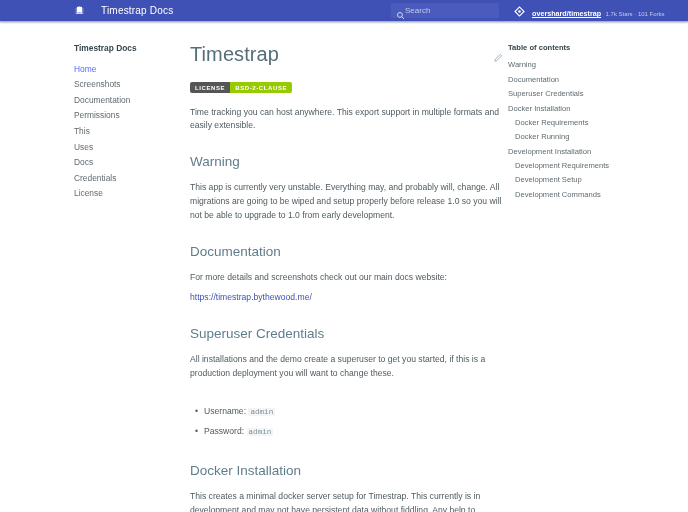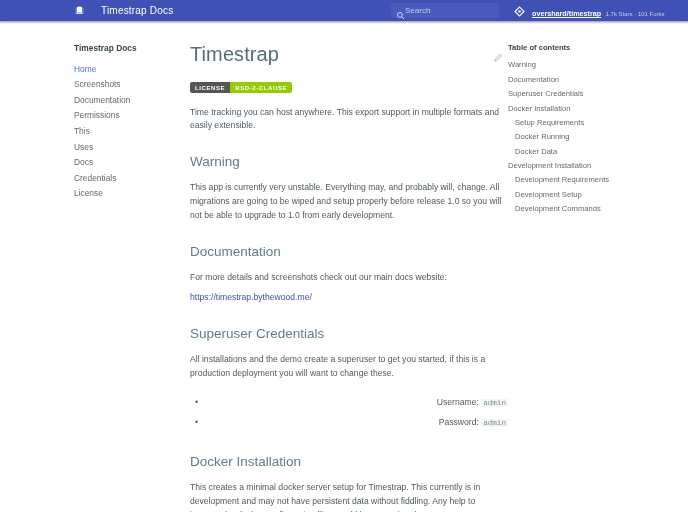--- a/index.html
+++ b/index.html
@@ -149,24 +149,23 @@
     margin: 12px 0 0 0;
   }
   h2.section {
     font-size: 13.5px;
     font-weight: normal;
     color: #607d8b;
     margin: 21px 0 0 0;
   }
   a.link { color: #3f51b5; text-decoration: none; }
   ul.bullets {
-    margin: 11px 0 0 0;
+    margin: 20px 0 0 0;
     padding-left: 14px;
     list-style: none;
-    text-align: right;
   }
   ul.bullets li {
     font-size: 8.6px;
     line-height: 1.4;
     color: #4e5b61;
     position: relative;
     padding: 4px 0;
   }
   ul.bullets li::before {
     content: "•";
@@ -296,22 +295,21 @@
     
     
   </main>
 
   <aside class="toc-sidebar">
     <div class="toc-heading">Table of contents</div>
     <a class="toc-item" href="#">Warning</a>
     <a class="toc-item" href="#">Documentation</a>
     <a class="toc-item" href="#">Superuser Credentials</a>
     <a class="toc-item" href="#">Docker Installation</a>
-    <a class="toc-item lvl2" href="#">Setup Requirements</a>
+    <a class="toc-item lvl2" href="#">Docker Requirements</a>
     <a class="toc-item lvl2" href="#">Docker Running</a>
-    <a class="toc-item lvl2" href="#">Docker Data</a>
     <a class="toc-item" href="#">Development Installation</a>
     <a class="toc-item lvl2" href="#">Development Requirements</a>
     <a class="toc-item lvl2" href="#">Development Setup</a>
     <a class="toc-item lvl2" href="#">Development Commands</a>
   </aside>
 
 </div>
 
 </body></html>

